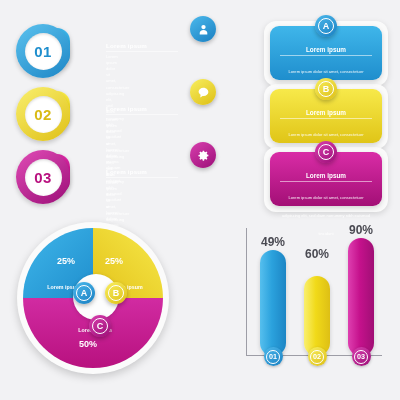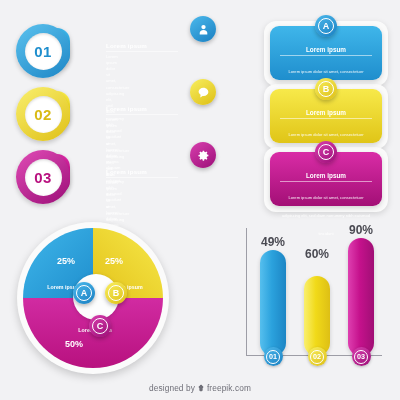--- a/index.html
+++ b/index.html
@@ -226,21 +226,21 @@
     <div class="pie-plate"></div>
     <div class="pie">
       <div class="slice" style="left:0;top:0;background:linear-gradient(135deg,#3fb6ea,#1f8ecd);"></div>
       <div class="slice" style="left:70px;top:0;background:linear-gradient(225deg,#f7e94a,#e3c21a);"></div>
       <div class="slice" style="left:0;top:70px;width:140px;background:linear-gradient(0deg,#b8117f,#d12ba2);"></div>
     </div>
     <div class="pie-hole"></div>
 
     <div class="pct lbl" style="left:40px;top:34px;">25%</div>
     <div class="pct lbl" style="left:88px;top:34px;">25%</div>
-    <div class="pct lbl" style="left:48px;top:117px;">50%</div>
+    <div class="pct lbl" style="left:62px;top:117px;">50%</div>
 
     <div class="plabel lbl" style="left:30px;top:62px;width:34px;">Lorem ipsum</div>
     <div class="plabel lbl" style="left:92px;top:62px;width:34px;">Lorem ipsum</div>
     <div class="plabel lbl" style="left:42px;top:105px;width:72px;">Lorem ipsum</div>
 
     <div class="pc" style="left:56px;top:60px;background:linear-gradient(145deg,#4cb9ec,#1a7fc1);">
       <i></i>
         <span>A</span>
     </div>
     <div class="pc" style="left:88px;top:60px;background:linear-gradient(145deg,#f8ee60,#ddbf15);">
@@ -272,19 +272,14 @@
     </div>
 
     <div class="bar" style="left:102px;height:118px;background:linear-gradient(90deg,#de3fb0,#c5118c 45%,#a00f75);box-shadow:0 2px 4px rgba(0,0,0,.16);"></div>
     <div class="bval lbl" style="left:95px;top:1px;">90%</div>
     <div class="bnum" style="left:105.5px;background:linear-gradient(145deg,#d83fae,#9c0f78);">
       <i></i>
         <span>03</span>
     </div>
   </div>
 
-  <div class="footer">
-    <span>designed by</span><span class="fi"><svg viewBox="0 0 24 24">
-          <path d="M12 2c-2 0-3.3 1.3-3.6 3C6.6 5.2 5 6.7 5 8.8c0 1.4.8 2.6 2 3.2v6c0 2.2 2.2 4 5 4s5-1.8 5-4v-6c1.2-.6 2-1.8 2-3.2 0-2.1-1.6-3.6-3.4-3.8C15.3 3.3 14 2 12 2z"></path>
-        </svg></span><span>freepik.com</span>
-  </div>
 
 </div>
 
 </body></html>

